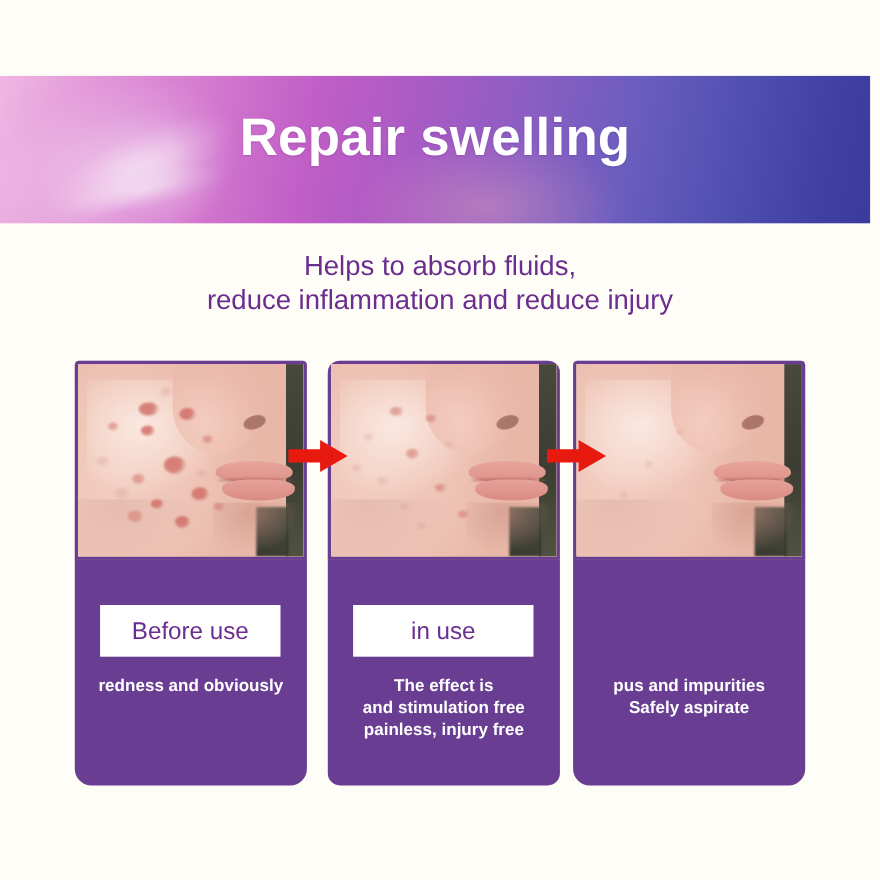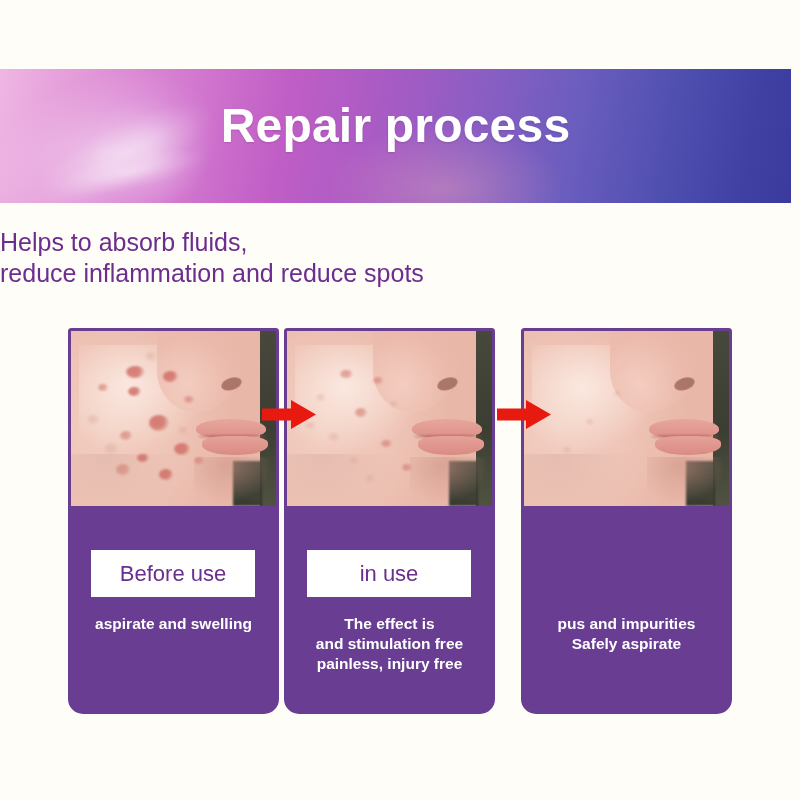--- a/index.html
+++ b/index.html
@@ -73,20 +73,21 @@
     line-height: 1.15;
     text-shadow: 0 1px 2px rgba(60,20,80,0.18);
   }
 
   
   .subtitle {
     position: absolute;
     left: 0;
     top: 227px;
     width: 800px;
+    text-align: center;
     color: #6b2d8e;
     font-size: 25px;
     line-height: 31px;
     font-weight: normal;
   }
 
   
   .cards {
     position: absolute;
     left: 68px;
@@ -97,21 +98,21 @@
   .card {
     position: absolute;
     top: 0;
     width: 211px;
     height: 386px;
     background: #683d92;
     border-radius: 4px 4px 15px 15px;
     overflow: hidden;
   }
   .card-1 { left: 0px; }
-  .card-2 { left: 216px; }
+  .card-2 { left: 230px; border-radius: 11px; }
   .card-3 { left: 453px; }
 
   .photo-frame {
     position: absolute;
     left: 0;
     top: 0;
     width: 211px;
     height: 181px;
     box-sizing: border-box;
     border: 3px solid #683d92;
@@ -309,26 +310,26 @@
 </style>
 </head>
 <body>
 
 <div class="banner">
   <div class="banner-wisp wisp-a"></div>
   <div class="banner-wisp wisp-b"></div>
   <div class="banner-wisp wisp-c"></div>
   <div class="banner-wisp wisp-d"></div>
   <div class="banner-glow"></div>
-  <div class="banner-title">Repair process</div>
+  <div class="banner-title">Repair swelling</div>
 </div>
 
 <div class="subtitle">
   <div>Helps to absorb fluids,</div>
-  <div>reduce inflammation and reduce spots</div>
+  <div>reduce inflammation and reduce injury</div>
 </div>
 
 <div class="cards">
 
   <div class="card card-1">
     <div class="photo-frame">
       <div class="photo">
         <div class="skin"></div>
         <div class="skin-hi"></div>
         <div class="bg-dark"></div>
@@ -356,21 +357,21 @@
         <div class="spot faint" style="left:16%; top:64%; width:7%;  height:6%;"></div>
         <div class="spot mid" style="left:60%; top:72%; width:5%;  height:4%;"></div>
         <div class="spot faint" style="left:36%; top:12%; width:6%;  height:5%;"></div>
         <div class="spot faint" style="left:52%; top:55%; width:5%;  height:4%;"></div>
       </div>
     </div>
     <div class="label-box">
       <span class="label-text">Before use</span>
     </div>
     <div class="caption">
-      <div>aspirate and swelling</div>
+      <div>redness and obviously</div>
     </div>
   </div>
 
   <div class="card card-2">
     <div class="photo-frame">
       <div class="photo">
         <div class="skin"></div>
         <div class="skin-hi"></div>
         <div class="bg-dark"></div>
         <div class="bg-dark-2"></div>

